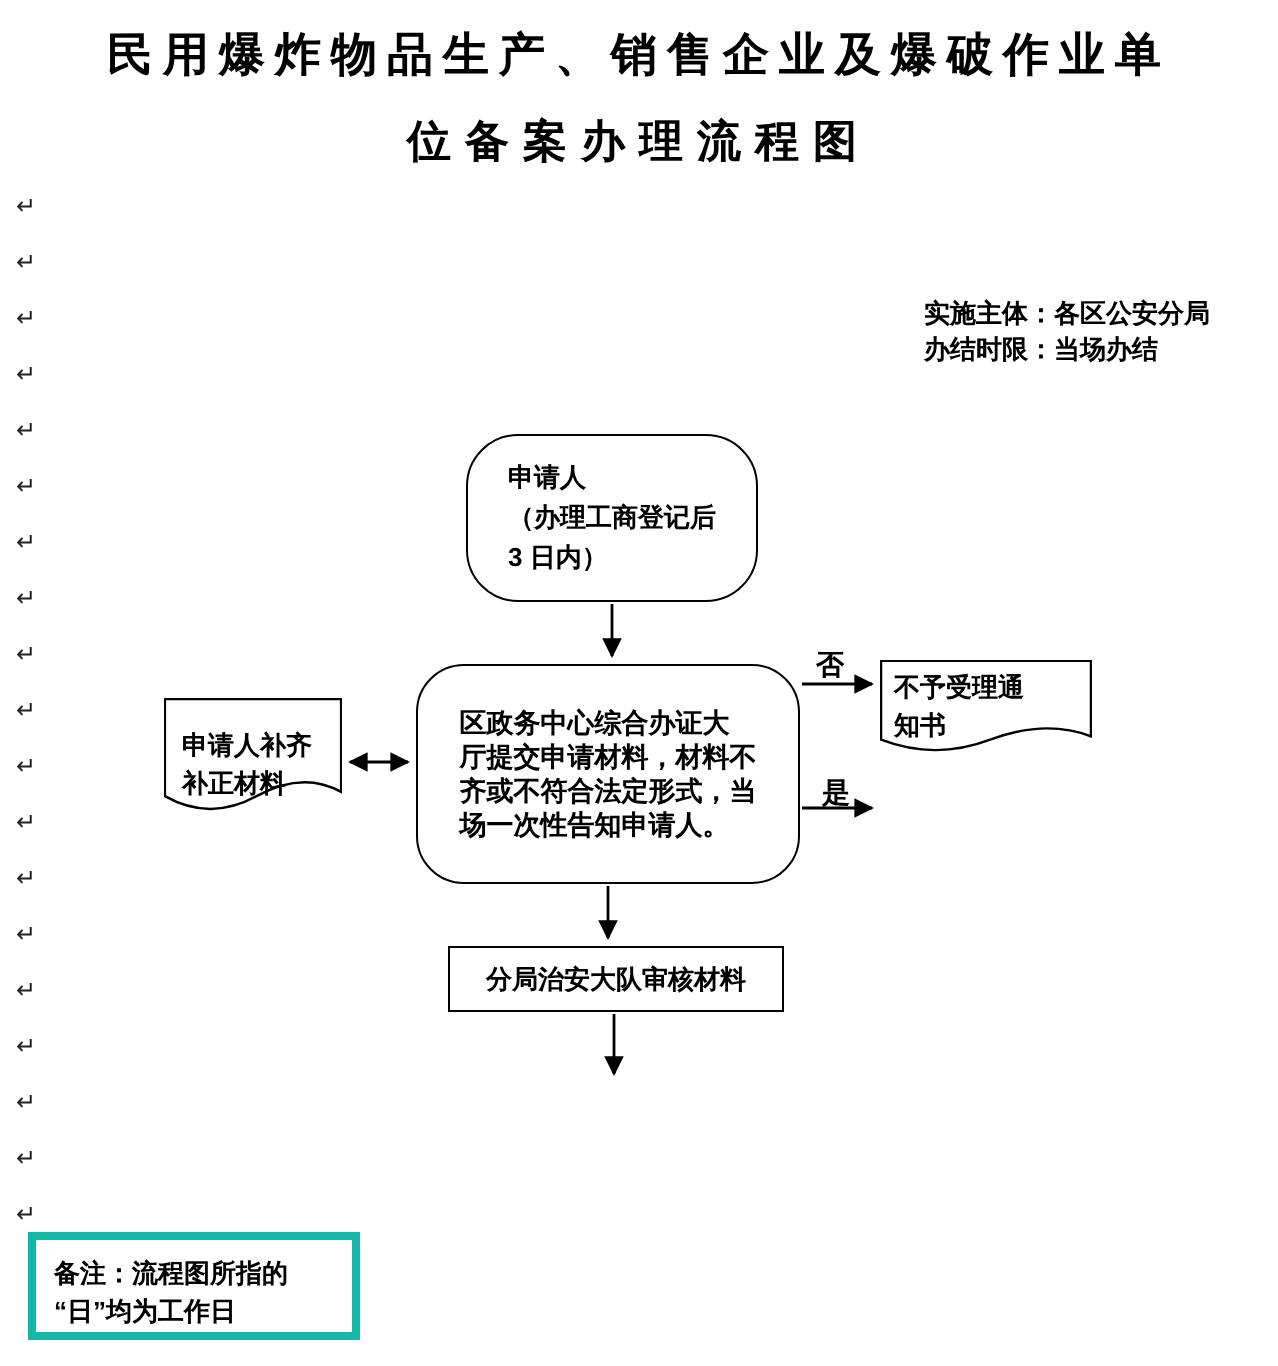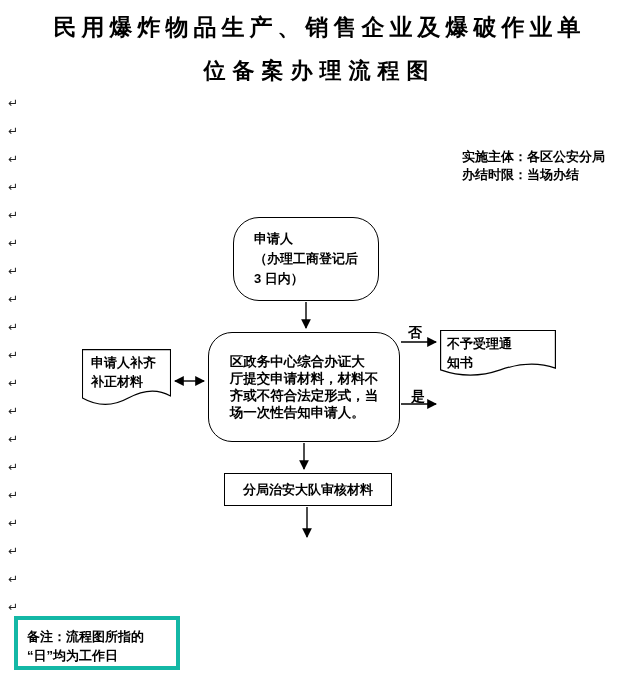--- a/index.html
+++ b/index.html
@@ -53,22 +53,22 @@
     display: flex; align-items: center; justify-content: center;
     text-align: center;
   }
 
   
   .doc-node { position: absolute; font-size: 13px; font-weight: 700; }
   .doc-node svg { position: absolute; left: 0; top: 0; width: 100%; height: 100%; }
   .doc-text { position: relative; z-index: 1; line-height: 19px; }
 
   .doc-supplement { left: 82px; top: 349px; width: 89px; height: 64px; }
-  .doc-supplement .doc-text { padding: 4px 0 0 9px; }
-  .doc-reject { left: 440px; top: 330px; width: 116px; height: 52px; }
+  .doc-supplement .doc-text { padding: 14px 0 0 9px; }
+  .doc-reject { left: 440px; top: 330px; width: 106px; height: 52px; }
   .doc-reject .doc-text { padding: 4px 0 0 7px; }
   .doc-accept { left: 440px; top: 391px; width: 106px; height: 46px; }
   .doc-accept .doc-text { padding: 7px 0 0 7px; }
 
   
   .branch-label { position: absolute; font-size: 14px; font-weight: 700; }
   .label-no { left: 408px; top: 324px; }
   .label-yes { left: 411px; top: 388px; }
 
   

